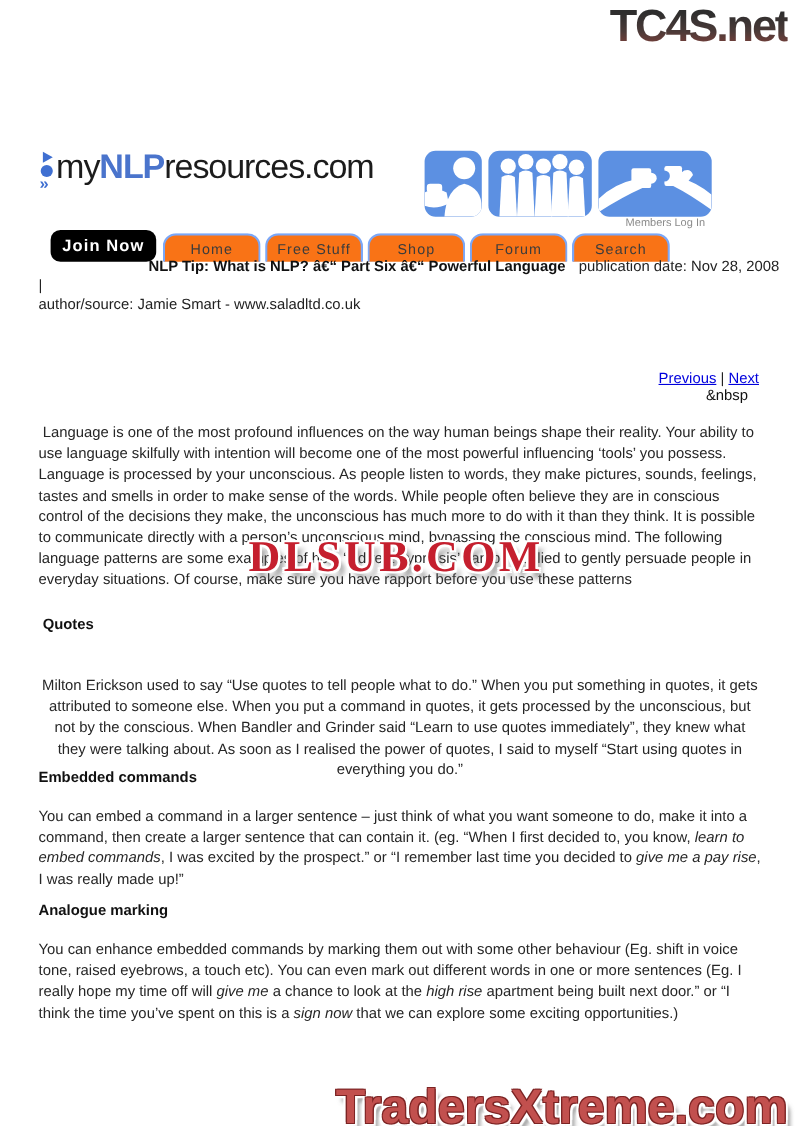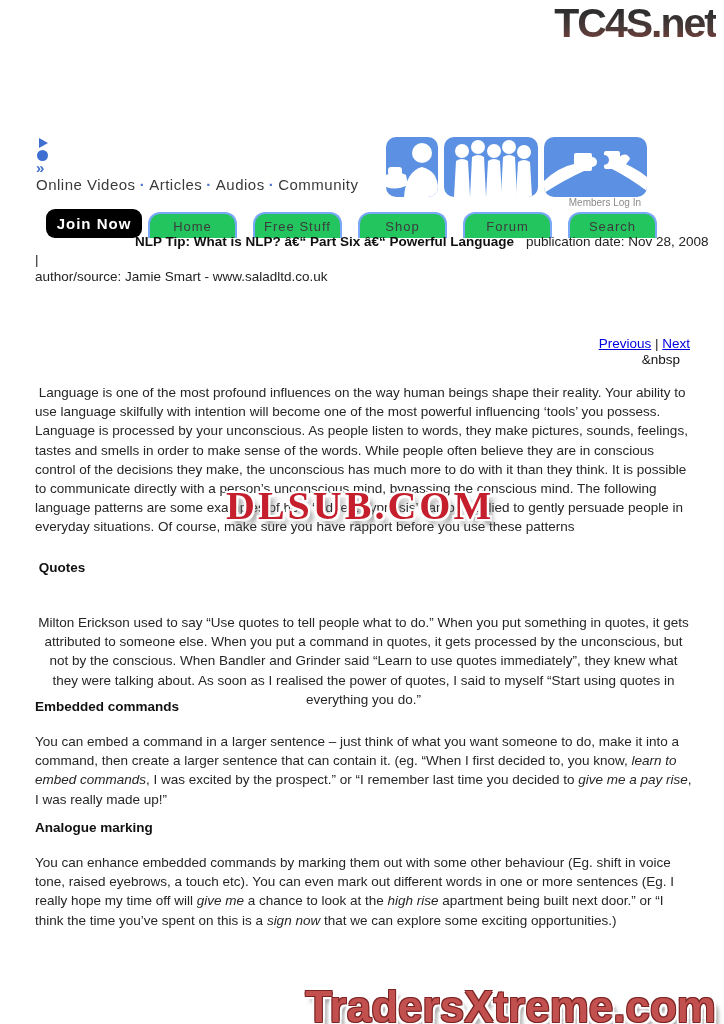--- a/index.html
+++ b/index.html
@@ -31,21 +31,21 @@
 
   .members{position:absolute;top:197px;left:386px;width:255px;text-align:right;
            font-size:10px;color:#8a8a8a;}
 
   
   .nav{position:absolute;top:208px;left:46px;display:flex;align-items:center;}
   .join{background:#000;color:#fff;font-weight:bold;font-size:15px;letter-spacing:1px;
         border-radius:9px;width:96px;height:29px;display:flex;align-items:center;justify-content:center;cursor:pointer;}
   .tabs{display:flex;margin-left:6px;margin-top:4px;}
   .tab{width:85px;height:24px;border:2px solid #7aa7f8;border-bottom:none;border-radius:12px 12px 0 0;
-       background:#22c55e;margin-right:16px;display:flex;align-items:center;justify-content:center;
+       background:#f97316;margin-right:4px;display:flex;align-items:center;justify-content:center;
        font-size:13px;color:#3c3c3c;letter-spacing:1px;cursor:pointer;}
 
   
   .title-line{position:absolute;top:234px;left:115px;width:600px;font-size:13.5px;white-space:nowrap;}
   .title-line .t{font-weight:bold;color:#111;padding-left:20px;}
   .title-line .pub{margin-left:12px;color:#222;}
   .meta{position:absolute;top:251px;left:35px;font-size:13.5px;line-height:17px;color:#222;}
   .pager{position:absolute;top:336px;right:34px;text-align:right;font-size:13.5px;color:#222;}
   .pager a{color:#0000dd;text-decoration:underline;cursor:pointer;text-align:right;}
   .pager .nbsp-line{margin-top:1px;padding-right:10px;color:#111;}
@@ -84,22 +84,22 @@
 
   <div class="wm-top">TC4S.net</div>
 
   <div class="logo-block">
     <div class="logo-row">
       <div class="logo-icon">
         <div class="tri"></div>
         <div class="dot"></div>
         <div class="chev">»</div>
       </div>
+      <div class="logo-text"><span>my</span><span class="hl">NLP</span><span>resources.com</span></div>
     </div>
-    <div class="tagline"><span>Online Videos</span><span class="sep">·</span><span>Articles</span><span class="sep">·</span><span>Audios</span><span class="sep">·</span><span>Community</span></div>
   </div>
 
   <div class="thumbs">
     <div class="thumb" style="width:52px">
       <svg width="52" height="60" viewBox="0 0 52 60">
         <circle cx="36" cy="16" r="10" fill="#fff"></circle>
         <path d="M18 60 Q20 34 36 30 Q52 34 52 52 L52 60 Z" fill="#fff"></path>
         <path d="M0 38 Q10 32 20 38 L22 48 Q10 54 0 50 Z" fill="#fff"></path>
         <rect x="2" y="30" width="14" height="8" rx="3" fill="#fff"></rect>
       </svg>

